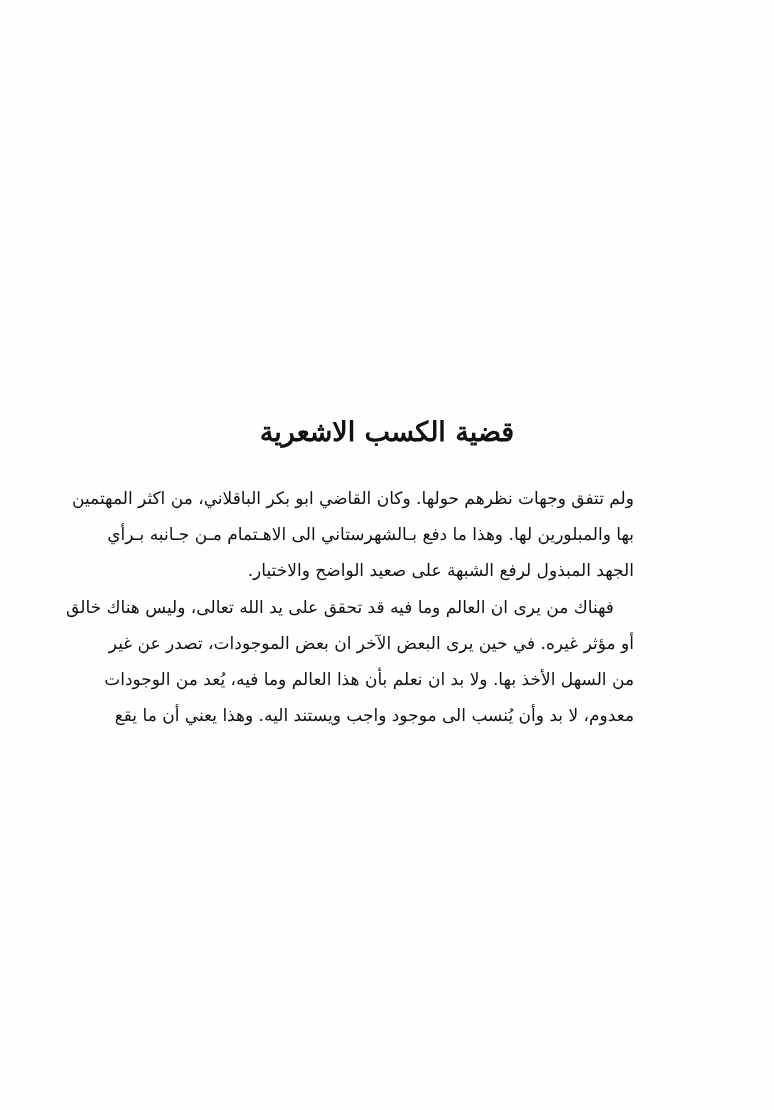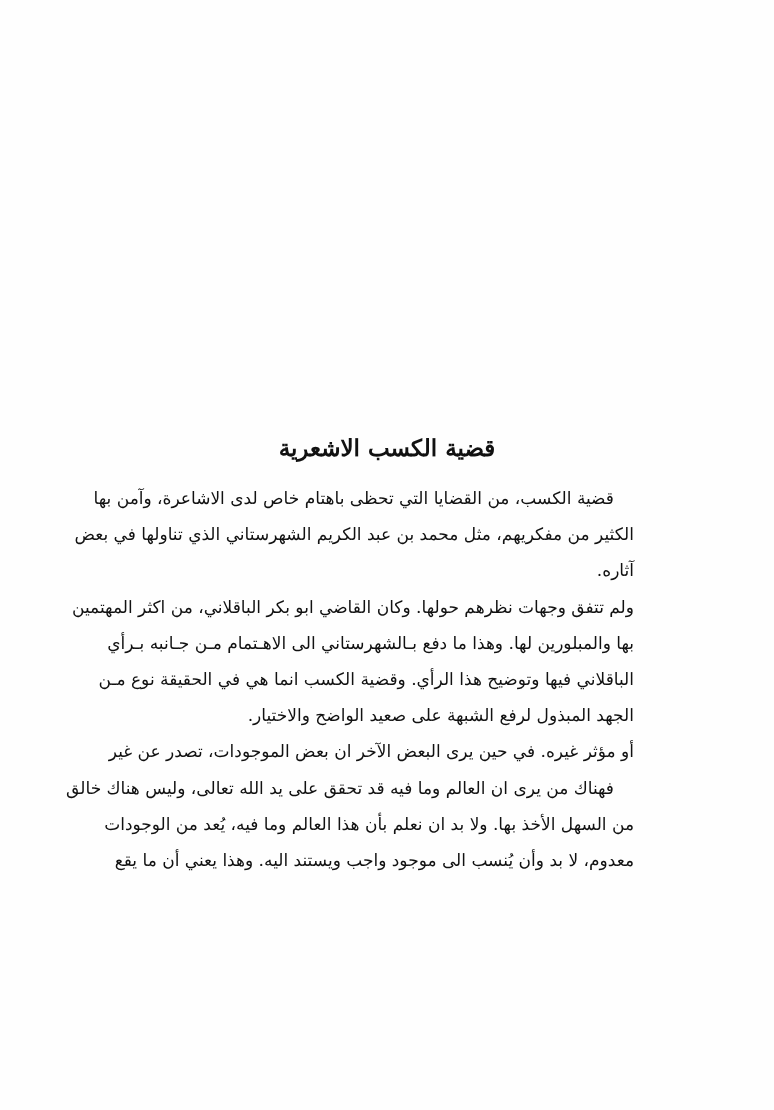--- a/index.html
+++ b/index.html
@@ -5,51 +5,45 @@
     html, body { margin: 0; padding: 0; background: #ffffff; }
     body { width: 774px; height: 1110px; position: relative; overflow: hidden; }
     .page {
       position: absolute; left: 0; top: 0; width: 774px; height: 1110px;
       background: #fefefe; color: #111111;
       font-family: "DejaVu Serif", "Liberation Serif", serif;
     }
     .title {
       position: absolute; left: 0; right: 0; top: 414px;
       text-align: center; direction: rtl;
-      font-size: 23px; font-weight: bold; line-height: 36px; margin-top: 16px;
+      font-size: 27px; font-weight: bold; line-height: 36px;
     }
     .body-text {
       position: absolute; left: 133px; width: 501px; top: 480px;
       direction: rtl; text-align: right;
     }
     .line {
       display: block; white-space: nowrap; height: 36.2px; line-height: 36.2px;
       font-size: 17px; text-align: justify; text-align-last: justify;
     }
     .line.last { text-align-last: right; }
     .line.indent { padding-right: 20px; }
   </style>
 </head>
 <body>
 
 <div class="page">
   <div class="title">قضية الكسب الاشعرية</div>
 
   <div class="body-text">
     <div>
-      <span class="line indent">قضية الكسب، من القضايا التي تحظى باهتام خاص لدى الاشاعرة، وآمن بها</span>
-      <span class="line">الكثير من مفكريهم، مثل محمد بن عبد الكريم الشهرستاني الذي تناولها في بعض</span>
-      <span class="line last">آثاره.</span>
-    </div>
-    <div>
       <span class="line">ولم تتفق وجهات نظرهم حولها. وكان القاضي ابو بكر الباقلاني، من اكثر المهتمين</span>
       <span class="line">بها والمبلورين لها. وهذا ما دفع بـالشهرستاني الى الاهـتمام مـن جـانبه بـرأي</span>
-      <span class="line">الباقلاني فيها وتوضيح هذا الرأي. وقضية الكسب انما هي في الحقيقة نوع مـن</span>
       <span class="line last">الجهد المبذول لرفع الشبهة على صعيد الواضح والاختيار.</span>
     </div>
     <div>
+      <span class="line indent">فهناك من يرى ان العالم وما فيه قد تحقق على يد الله تعالى، وليس هناك خالق</span>
       <span class="line">أو مؤثر غيره. في حين يرى البعض الآخر ان بعض الموجودات، تصدر عن غير</span>
-      <span class="line indent">فهناك من يرى ان العالم وما فيه قد تحقق على يد الله تعالى، وليس هناك خالق</span>
       <span class="line">من السهل الأخذ بها. ولا بد ان نعلم بأن هذا العالم وما فيه، يُعد من الوجودات</span>
       <span class="line">معدوم، لا بد وأن يُنسب الى موجود واجب ويستند اليه. وهذا يعني أن ما يقع</span>
     </div>
   </div>
 </div>
 
 </body></html>

